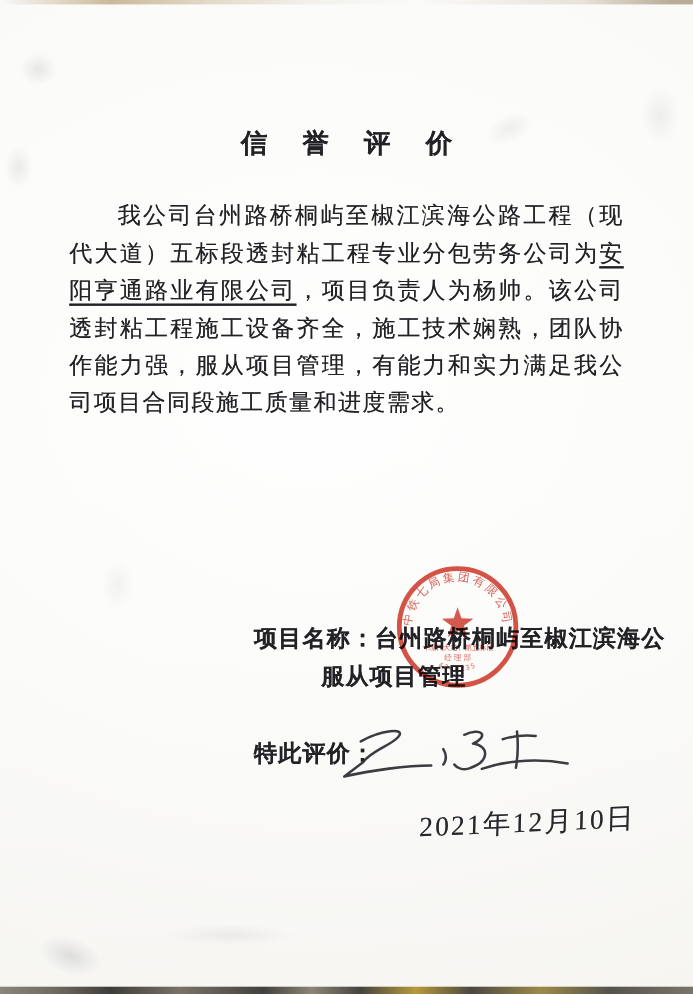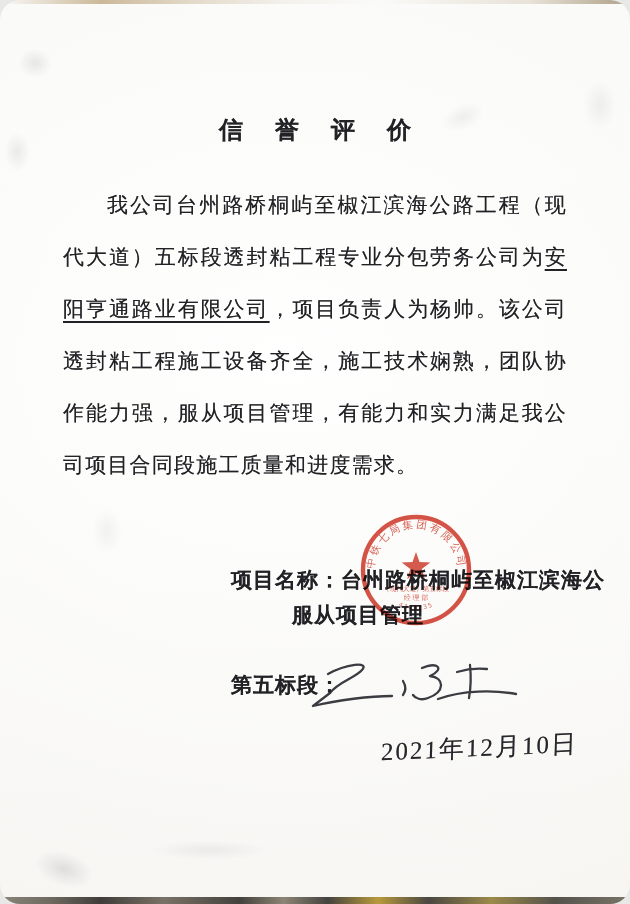--- a/index.html
+++ b/index.html
@@ -6,21 +6,20 @@
   .page{
     position:relative;
     width:630px;height:904px;
     margin:0 auto;
     background:
       radial-gradient(ellipse 900px 700px at 45% 40%, rgba(255,255,255,.9), rgba(244,243,239,.6)),
       linear-gradient(180deg,#fbfcfa 0%,#fafaf7 60%,#f6f5f1 100%);
     overflow:hidden;
     font-family:"Liberation Serif","DejaVu Serif",serif;
     color:#212126;
-    border-radius:20px;
   }
   
   .edge-top{position:absolute;top:0;left:0;width:100%;height:4px;
     background:linear-gradient(90deg,rgba(150,120,70,0) 0%,rgba(165,130,75,.55) 16%,rgba(170,140,85,.30) 30%,rgba(160,130,80,.08) 45%,rgba(160,130,80,0) 60%,rgba(150,120,70,.18) 84%,rgba(120,95,55,.5) 97%);
     filter:blur(.4px);}
   .edge-bottom{position:absolute;bottom:0;left:0;width:100%;height:7px;
     background:linear-gradient(90deg,#8a857b 0%,#6f6a60 8%,#3f3d39 16%,#7a7266 26%,#43413d 38%,#8e8option 45%,#45433f 52%,#b89a3c 60%,#4a4742 68%,#9c8a4a 78%,#55524c 88%,#7a7568 100%);
     background:linear-gradient(90deg,#8a857b 0%,#6f6a60 8%,#3f3d39 16%,#7a7266 26%,#43413d 38%,#8d8575 45%,#45433f 52%,#b89a3c 60%,#4a4742 68%,#9c8a4a 78%,#55524c 88%,#7a7568 100%);
     filter:blur(.5px);}
   .smudge{position:absolute;border-radius:50%;pointer-events:none;}
@@ -33,21 +32,21 @@
   .sm7{left:92px;top:508px;width:30px;height:46px;background:radial-gradient(ellipse at center,rgba(120,120,128,.08),rgba(120,120,128,0) 70%);}
 
   .title{
     position:absolute;top:114px;left:0;width:100%;
     text-align:center;font-size:24px;font-weight:600;
     letter-spacing:13px;text-indent:13px;
     text-shadow:0 0 .4px rgba(0,0,0,.55);
   }
   .body-par{
     position:absolute;left:63px;top:179px;width:504px;
-    font-size:21px;line-height:52px;letter-spacing:1.2px;
+    font-size:21px;line-height:34px;letter-spacing:1.2px;
     text-align:justify;text-justify:inter-character;
     text-indent:44px;margin:0;
     text-shadow:0 0 .4px rgba(0,0,0,.5);
   }
   .u{text-decoration:underline;text-decoration-thickness:1.5px;text-underline-offset:5px;}
   .closing{
     position:absolute;left:126px;top:441px;
     font-size:21px;letter-spacing:1.5px;
     text-shadow:0 0 .4px rgba(0,0,0,.5);
   }
@@ -83,21 +82,21 @@
   <div class="smudge sm7"></div>
 
   <div class="title">信 誉 评 价</div>
 
   <p class="body-par"><span>我公司台州路桥桐屿至椒江滨海公路工程（现代大道）五标段透封粘工程专业分包劳务公司为</span><span class="u">安阳亨通路业有限公司</span><span>，项目负责人为杨帅。该公司透封粘工程施工设备齐全，施工技术娴熟，团队协作能力强，服从项目管理，有能力和实力满足我公司项目合同段施工质量和进度需求。</span></p>
 
 
   <div class="proj proj1"><span>项目名称：</span><span>台州路桥桐屿至椒江滨海公</span></div>
   <div class="proj proj3">服从项目管理</div>
 
-  <div class="mgr">第五标段：</div>
+  <div class="mgr">特此评价：</div>
 
   <svg class="sig" width="225" height="66" viewBox="0 0 225 66">
     <g fill="none" stroke="#2b2b33" stroke-width="2.3" stroke-linecap="round" stroke-linejoin="round" opacity=".92">
       <path d="M30 20 C48 10 72 7 64 16 C57 24 40 28 32 39 L15 52 C40 46 72 42 94 42"></path>
       <path d="M105 27 C108 32 108 37 105 41"></path>
       <path d="M124 14 C140 7 147 15 132 22 C147 24 147 38 130 44 C123 47 117 44 115 41"></path>
       <path d="M172 11 C173 21 173 33 171 44"></path>
       <path d="M159 18 C169 15 180 14 189 15"></path>
       <path d="M140 45 C165 36 196 36 218 40"></path>
     </g>

